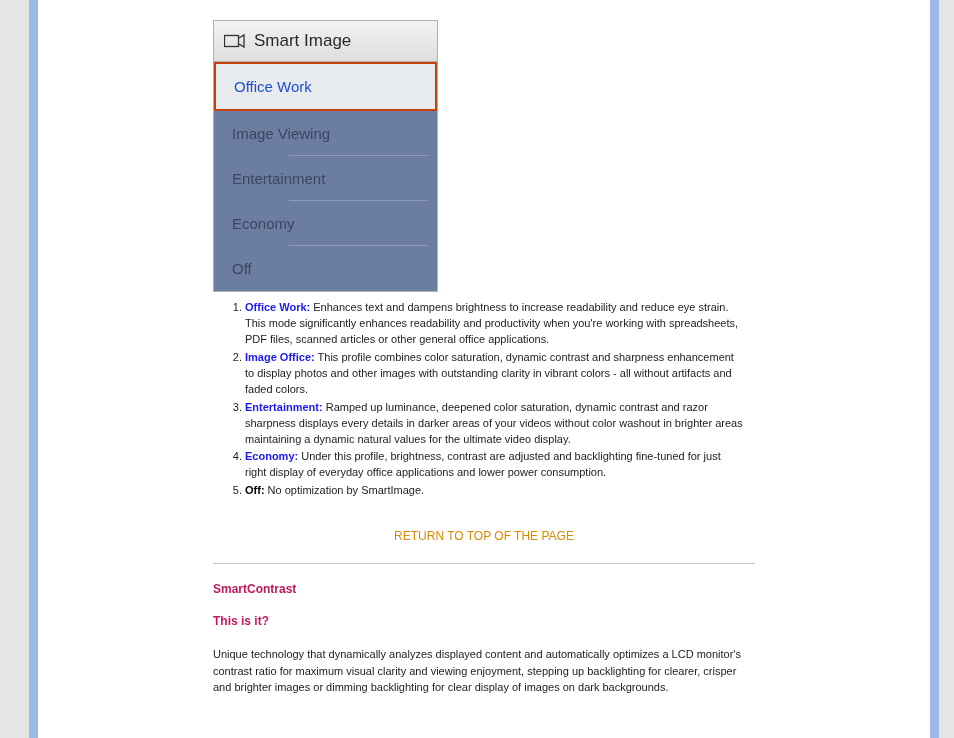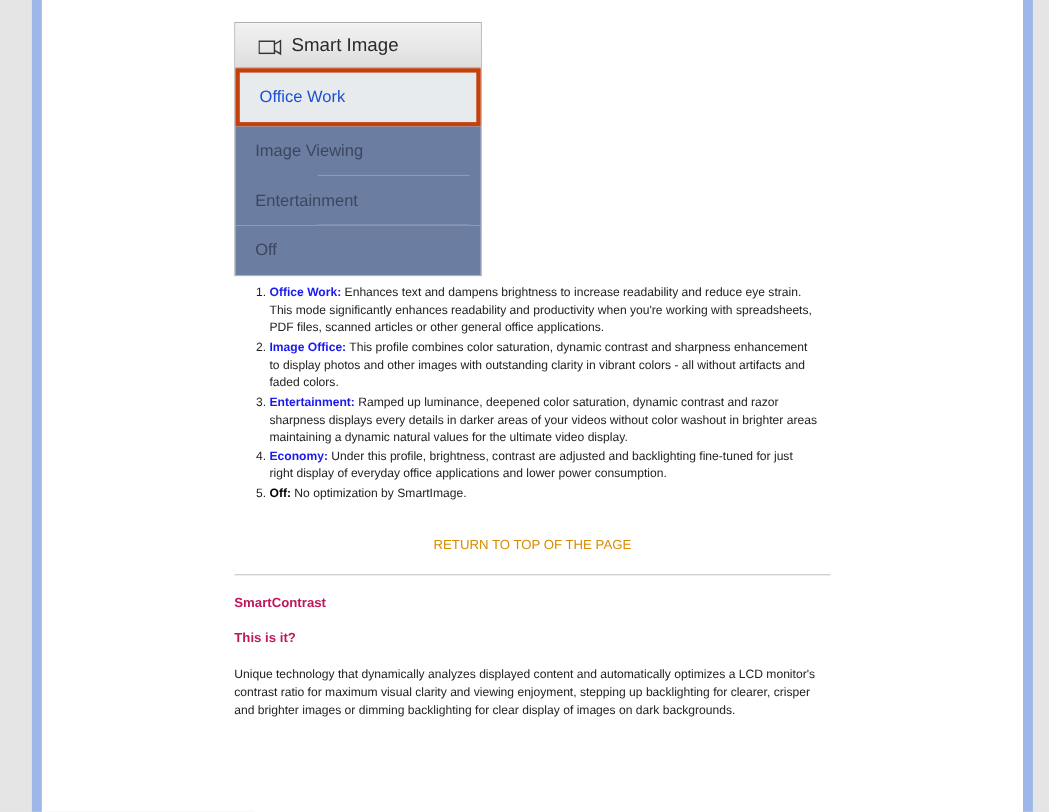--- a/index.html
+++ b/index.html
@@ -38,40 +38,40 @@
     min-height: 738px;
     padding: 20px 175px 30px 175px;
   }
   
   .smart-menu {
     width: 225px;
     border: 1px solid #b0b0b0;
   }
   .smart-header {
     background: linear-gradient(#f2f2f2, #dedede);
-    padding: 10px 21px;
+    padding: 10px 10px;
     display: flex;
-    align-items: flex-end;
+    align-items: center;
     gap: 8px;
     border-bottom: 1px solid #b0b0b0;
   }
   .smart-header-icon svg { display: block; }
   .smart-header-label {
     font-size: 17px;
     color: #2a2a2a;
     font-weight: 400;
   }
   .smart-item {
     padding: 14px 18px;
     font-size: 15px;
   }
   .smart-item.active {
     background: #e8ebed;
     color: #1a4fd4;
-    border: 4px solid #c2410c;
+    border: 2px solid #c2410c;
   }
   .smart-item.inactive {
     background: #6b7da0;
     color: #3c4660;
     position: relative;
   }
   .smart-item.inactive:not(:last-child)::after {
     content: '';
     position: absolute;
     right: 10px;
@@ -131,20 +131,21 @@
           <svg width="22" height="16" viewBox="0 0 22 16">
             <rect x="0.5" y="2.5" width="14" height="11" fill="none" stroke="#333" stroke-width="1.3"></rect>
             <path d="M15 5 L20 2 L20 14 L15 11" fill="none" stroke="#333" stroke-width="1.3"></path>
           </svg>
         </span>
         <span class="smart-header-label">Smart Image</span>
       </div>
       <div class="smart-item active">Office Work</div>
       <div class="smart-item inactive">Image Viewing</div>
       <div class="smart-item inactive">Entertainment</div>
+      <div class="smart-item inactive">Economy</div>
       <div class="smart-item inactive">Off</div>
     </div>
 
     <ol class="mode-list">
       <li><span class="mode-term">Office Work:</span><span> Enhances text and dampens brightness to increase readability and reduce eye strain. This mode significantly enhances readability and productivity when you're working with spreadsheets, PDF files, scanned articles or other general office applications.</span></li>
       <li><span class="mode-term">Image Office:</span><span> This profile combines color saturation, dynamic contrast and sharpness enhancement to display photos and other images with outstanding clarity in vibrant colors - all without artifacts and faded colors.</span></li>
       <li><span class="mode-term">Entertainment:</span><span> Ramped up luminance, deepened color saturation, dynamic contrast and razor sharpness displays every details in darker areas of your videos without color washout in brighter areas maintaining a dynamic natural values for the ultimate video display.</span></li>
       <li><span class="mode-term">Economy:</span><span> Under this profile, brightness, contrast are adjusted and backlighting fine-tuned for just right display of everyday office applications and lower power consumption.</span></li>
       <li><span class="term-off">Off:</span><span> No optimization by SmartImage.</span></li>
     </ol>

